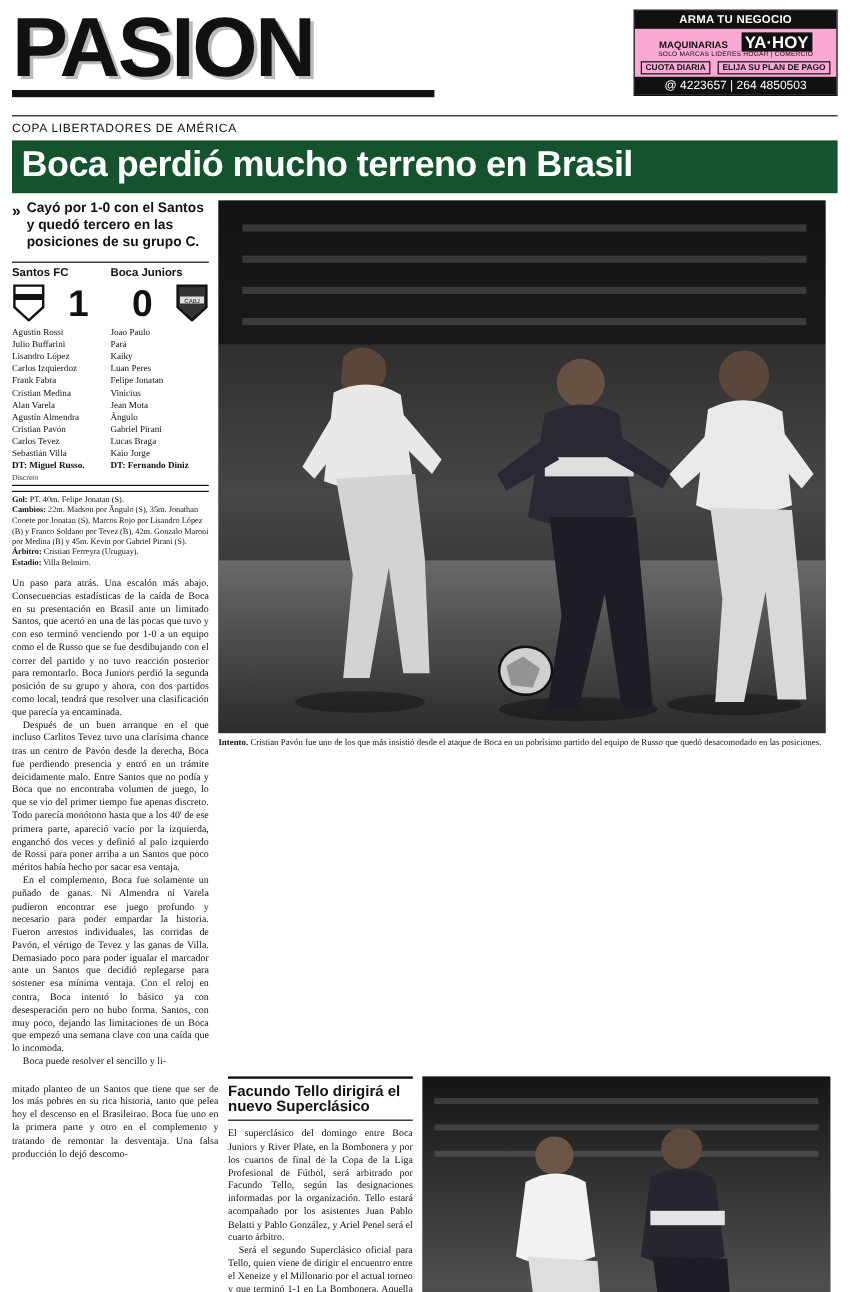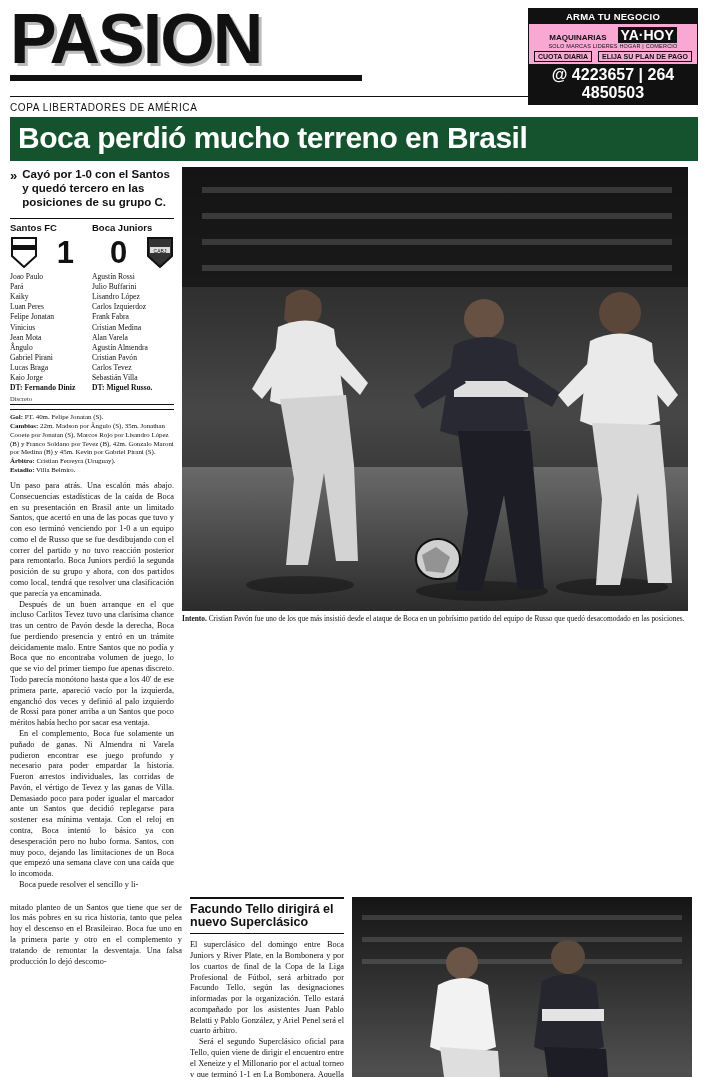--- a/index.html
+++ b/index.html
@@ -44,21 +44,21 @@
     border: 1px solid #111; background: #f9a8d4; text-align: center;
     font-family: "Liberation Sans", sans-serif;
   }
   .ad-top { background: #111; color: #fff; font-size: 9.5px; font-weight: bold; padding: 2px 0; letter-spacing: .2px; }
   .ad-brand { font-size: 9px; font-weight: bold; padding: 3px 2px 0; display:flex; justify-content:center; gap:11px; align-items:baseline;}
   .ad-brand .maq { font-size: 8px; }
   .ad-brand .yahoy { font-size: 14px; background:#111; color:#fff; padding:0 3px; }
   .ad-sub { font-size: 5.5px; letter-spacing: .2px; }
   .ad-mid { display: flex; font-size: 7px; font-weight: bold; justify-content: space-around; padding: 2px 2px; }
   .ad-mid div { border: 1px solid #111; padding: 1px 3px; line-height: 1.05; }
-  .ad-phone { background: #111; color: #fff; font-size: 16px; font-weight: bold; padding: 2px 4px; }
+  .ad-phone { background: #111; color: #fff; font-size: 10px; font-weight: normal; padding: 2px 4px; }
 
   
   .section-line { border-top: 1px solid #111; margin-top: 4px; }
   .kicker {
     font-family: "Liberation Sans", sans-serif; font-size: 10px; letter-spacing: .6px;
     padding: 5px 0 4px; color: #111;
   }
   .headline-bar { background: #14532d; color: #fff; padding: 6px 8px 8px; }
   .headline {
     font-family: "Liberation Sans", sans-serif; font-weight: bold;
@@ -174,46 +174,46 @@
           <div class="crest">
             <svg width="28" height="32" viewBox="0 0 28 32">
                 <path d="M2 2 h24 v18 l-12 11 L2 20 Z" fill="#333" stroke="#111" stroke-width="2"></path>
                 <path d="M4 11 h20 v6 H4 Z" fill="#ddd"></path>
                 <text x="14" y="16.5" font-size="5" text-anchor="middle" fill="#111" font-family="Liberation Sans">CABJ</text>
               </svg>
           </div>
         </div>
         <div class="lineups">
           <ul>
+            <li>Agustín Rossi</li>
+            <li>Julio Buffarini</li>
+            <li>Lisandro López</li>
+            <li>Carlos Izquierdoz</li>
+            <li>Frank Fabra</li>
+            <li>Cristian Medina</li>
+            <li>Alan Varela</li>
+            <li>Agustín Almendra</li>
+            <li>Cristian Pavón</li>
+            <li>Carlos Tevez</li>
+            <li>Sebastián Villa</li>
+            <li class="dt">DT: Miguel Russo.</li>
+          </ul>
+          <ul>
             <li>Joao Paulo</li>
             <li>Pará</li>
             <li>Kaiky</li>
             <li>Luan Peres</li>
             <li>Felipe Jonatan</li>
             <li>Vinicius</li>
             <li>Jean Mota</li>
             <li>Ângulo</li>
             <li>Gabriel Pirani</li>
             <li>Lucas Braga</li>
             <li>Kaio Jorge</li>
             <li class="dt">DT: Fernando Diniz</li>
-          </ul>
-          <ul>
-            <li>Agustín Rossi</li>
-            <li>Julio Buffarini</li>
-            <li>Lisandro López</li>
-            <li>Carlos Izquierdoz</li>
-            <li>Frank Fabra</li>
-            <li>Cristian Medina</li>
-            <li>Alan Varela</li>
-            <li>Agustín Almendra</li>
-            <li>Cristian Pavón</li>
-            <li>Carlos Tevez</li>
-            <li>Sebastián Villa</li>
-            <li class="dt">DT: Miguel Russo.</li>
           </ul>
         </div>
         <div class="suplente">Discreto</div>
       </div>
 
       <div class="matchinfo">
         <div>
           <b>Gol:</b><span> PT. 40m. Felipe Jonatan (S).</span>
         </div>
         <div>

